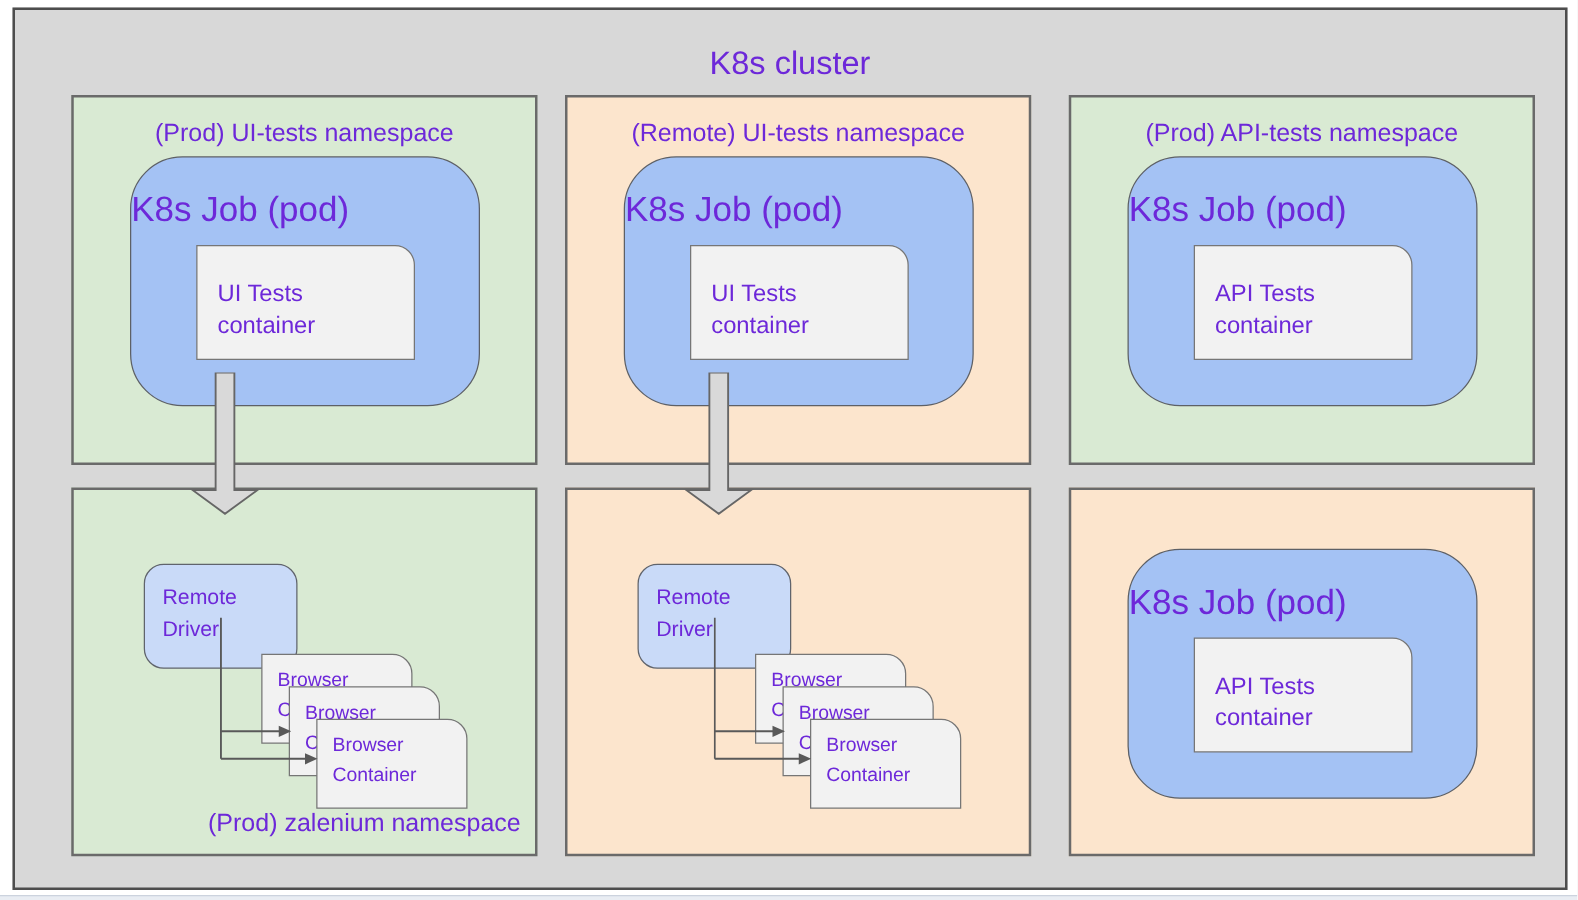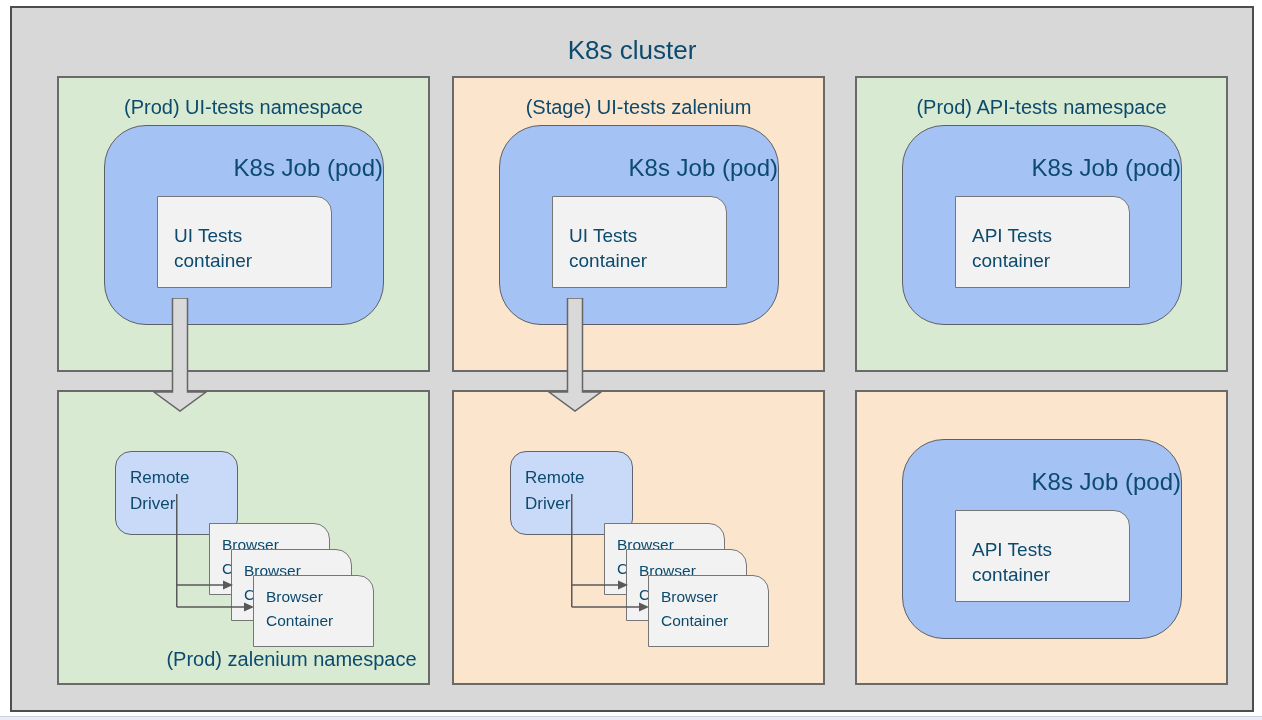--- a/index.html
+++ b/index.html
@@ -1,18 +1,18 @@
 <!DOCTYPE html>
 <html><head>
 <meta charset="utf-8">
 <style>
   html,body{margin:0;padding:0;background:#ffffff;}
   .canvas{
     position:relative;width:1262px;height:720px;overflow:hidden;
-    font-family:"Liberation Sans",sans-serif;color:#0c4a6e;
+    font-family:"Liberation Sans",sans-serif;color:#6d28d9;
     background:#ffffff;
   }
   .cluster{
     position:absolute;left:10px;top:6px;width:1244px;height:706px;
     box-sizing:border-box;background:#d8d8d8;border:2px solid #4d4d4d;
   }
   .cluster-title{
     position:absolute;left:0;top:28px;width:100%;text-align:center;
     font-size:26px;line-height:28px;
   }
@@ -32,22 +32,22 @@
     position:absolute;left:0;top:17px;width:100%;text-align:center;
     font-size:20px;line-height:24px;
   }
   .ns-label.bottom{top:auto;bottom:12px;margin-left:48px;}
   .job{
     position:absolute;left:45px;top:47px;width:280px;height:200px;
     box-sizing:border-box;background:#a4c2f4;border:1.5px solid #5d6066;
     border-radius:42px;
   }
   .job-label{
-    position:absolute;left:0;top:30px;width:100%;text-align:right;
-    font-size:24px;line-height:24px;
+    position:absolute;left:0;top:30px;width:100%;text-align:left;
+    font-size:28px;line-height:24px;
   }
   .container-box{
     position:absolute;left:52px;top:70px;width:175px;height:92px;
     box-sizing:border-box;background:#f2f2f2;border:1.5px solid #767676;
     border-top-right-radius:16px;
     font-size:19px;line-height:25px;padding:26px 14px 0 16px;
   }
   .remote{
     position:absolute;left:56px;top:18px;width:123px;height:84px;
     box-sizing:border-box;background:#c9daf8;border:1.5px solid #60646c;
@@ -81,21 +81,21 @@
 
   <div class="ns prod" id="ns-prod-ui">
     <div class="ns-label">(Prod) UI-tests namespace</div>
     <div class="job">
       <div class="job-label">K8s Job (pod)</div>
       <div class="container-box">UI Tests container</div>
     </div>
   </div>
 
   <div class="ns stage" id="ns-stage-ui">
-    <div class="ns-label">(Stage) UI-tests zalenium</div>
+    <div class="ns-label">(Remote) UI-tests namespace</div>
     <div class="job">
       <div class="job-label">K8s Job (pod)</div>
       <div class="container-box">UI Tests container</div>
     </div>
   </div>
 
   <div class="ns prod" id="ns-prod-api">
     <div class="ns-label">(Prod) API-tests namespace</div>
     <div class="job">
       <div class="job-label">K8s Job (pod)</div>

